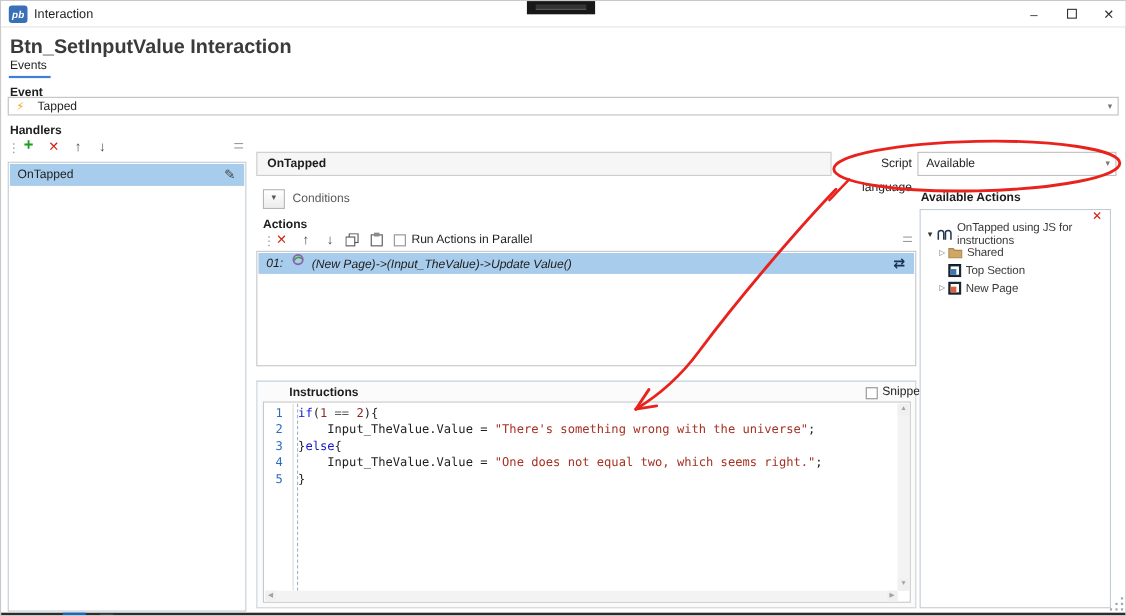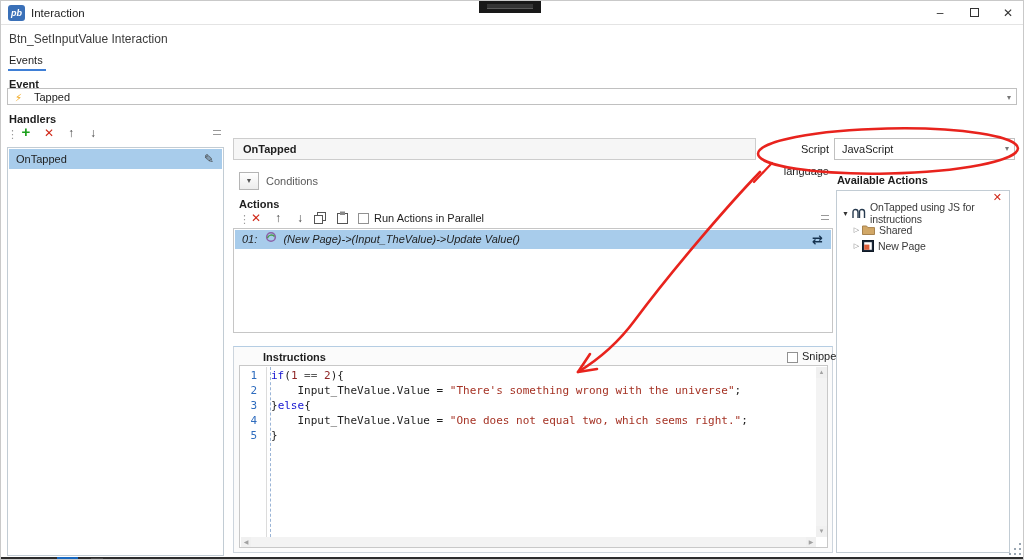--- a/index.html
+++ b/index.html
@@ -11,21 +11,21 @@
   
   .titlebar { left:0; top:0; width:1024px; height:24px; background:#fff; border-bottom:1px solid #e4e4e4; }
   .app-badge { left:7px; top:4px; width:17px; height:16px; background:#3a70b8; border-radius:3px;
                color:#fff; font-style:italic; font-weight:bold; font-size:9px; text-align:center; line-height:16px; }
   .win-title { left:30px; top:0; height:32px; line-height:24px; font-size:11.5px; }
   .winbtn { top:0; width:34px; height:24px; text-align:center; line-height:24px; color:#333; font-size:12px; }
   .maxbox { display:inline-block; width:9px; height:9px; border:1px solid #333; margin-top:7px; }
   .black-tab { left:478px; top:0; width:62px; height:12px; background:#181818; }
   .black-tab-inner { left:8px; top:3px; width:46px; height:5px; background:#343434; border-bottom:1px solid #5a5a5a; position:absolute; }
 
-  .page-title { left:8px; top:31px; font-size:12px; font-weight:normal; color:#3b3b3b; }
+  .page-title { left:8px; top:31px; font-size:18px; font-weight:bold; color:#3b3b3b; }
   .tab-events { left:8px; top:53px; font-size:11px; }
   .tab-underline { left:7px; top:68px; width:38px; height:2px; background:#3f7fd6; }
   .lbl { font-weight:bold; font-size:11px; color:#1e1e1e; }
 
   .combo { background:#fff; border:1px solid #c0c0c0; }
   .combo .arrow { position:absolute; right:5px; top:50%; transform:translateY(-50%); color:#777; font-size:8px; }
   .event-combo { left:6px; top:87px; width:1010px; height:17px; line-height:15px; }
   .event-combo .bolt { position:absolute; left:7px; top:1px; color:#f2a71b; font-size:10px; }
   .event-combo .val { position:absolute; left:26px; top:1px; }
 
@@ -123,21 +123,21 @@
 <div class="abs handlers-list">
   <div class="handler-row sel-row">
     <span>OnTapped</span>
     <span class="pencil">✎</span>
   </div>
 </div>
 
 <div class="abs ontapped-hdr">OnTapped</div>
 <div class="abs script-lbl">Script language</div>
 <div class="abs combo script-combo">
-  <span>JavaScript</span>
+  <span>Available</span>
   <span class="arrow">▾</span>
 </div>
 
 <div class="abs cond-btn">▼</div>
 <div class="abs cond-lbl">Conditions</div>
 
 <div class="abs lbl" style="left:238px;top:197px;">Actions</div>
 <div class="abs tb-grip" style="left:238px;top:212px;">⋮</div>
 <div class="abs tb-btn g-del" style="left:247px;top:210px;width:16px;">✕</div>
 <div class="abs tb-btn g-arrow" style="left:269px;top:210px;width:16px;">↑</div>
@@ -214,20 +214,31 @@
       <div class="tree-row" style="padding-left: 14px;">
         <span class="tree-exp closed">▷</span>
         <span class="tree-ico">
           <svg width="13" height="11">
             <path d="M0.5 10.5 V2 L4.6 2 L5.8 3.6 L12.5 3.6 V10.5 Z" fill="#d1a766" stroke="#a8834f"></path>
           </svg>
         </span>
         <span>Shared</span>
       </div>
       <div class="tree-row" style="padding-left: 14px;">
+        <span class="tree-exp"></span>
+        <span class="tree-ico">
+          <svg width="12" height="12">
+            <rect x="0.5" y="0.5" width="11" height="11" fill="#1b2838" stroke="#101a26"></rect>
+            <rect x="2.2" y="2.2" width="7.6" height="7.6" fill="#fff"></rect>
+            <rect x="2.2" y="4.6" width="5.2" height="5.2" fill="#3f74ae"></rect>
+          </svg>
+        </span>
+        <span>Top Section</span>
+      </div>
+      <div class="tree-row" style="padding-left: 14px;">
         <span class="tree-exp closed">▷</span>
         <span class="tree-ico">
           <svg width="12" height="12">
             <rect x="0.5" y="0.5" width="11" height="11" fill="#1b2838" stroke="#101a26"></rect>
             <rect x="2.2" y="2.2" width="7.6" height="7.6" fill="#fff"></rect>
             <rect x="2.2" y="4.6" width="5.2" height="5.2" fill="#dd5f3b"></rect>
           </svg>
         </span>
         <span>New Page</span>
       </div>

